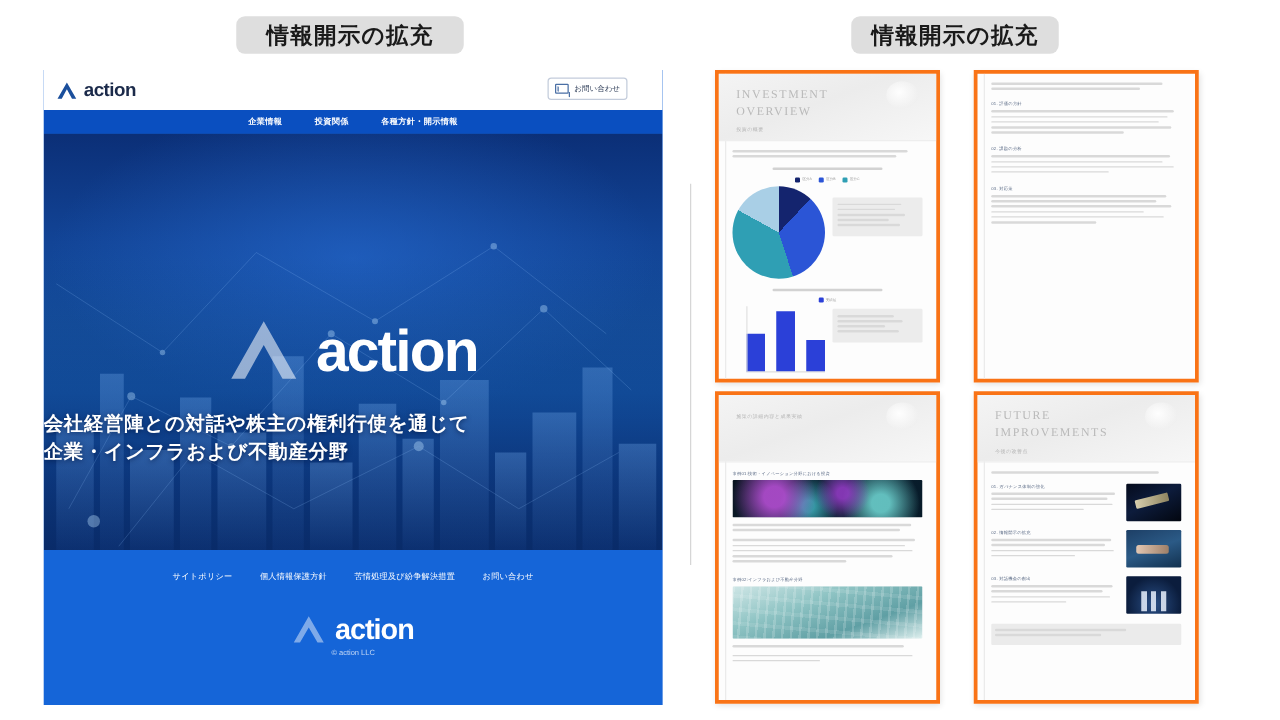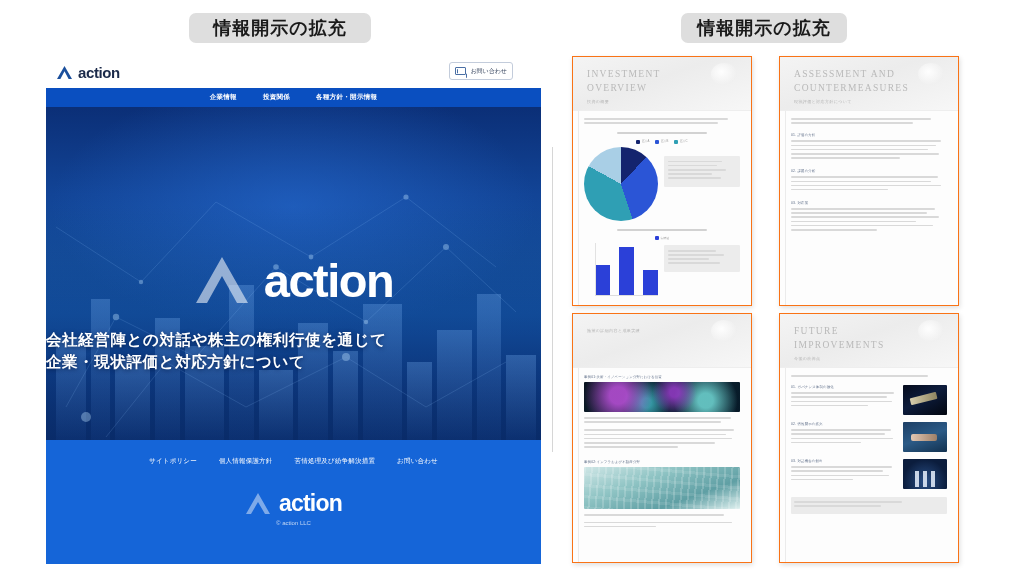--- a/index.html
+++ b/index.html
@@ -26,21 +26,21 @@
   #label-left  { left: 189px; top: 13px; width: 182px; height: 30px; }
   #label-right { left: 681px; top: 13px; width: 166px; height: 30px; }
 
   
   .divider { position: absolute; left: 552px; top: 147px; width: 1px; height: 305px;
              background: #d6d6d6; }
 
   
   .site {
     position: absolute; left: 35px; top: 56px; width: 495px; height: 508px;
-    background: #1565d8; overflow: hidden; margin-left: 11px;
+    background: #1565d8; overflow: hidden;
   }
   .site-topbar {
     height: 32px; background: #ffffff; display: flex; align-items: center;
     padding: 0 10px; position: relative;
   }
   .logo-row { display: flex; align-items: center; gap: 5px; }
   .logo-mark { width: 17px; height: 15px; position: relative; flex: none; }
   .logo-mark svg { display: block; }
   .logo-word { font-size: 15px; font-weight: bold; color: #1b2a4a; letter-spacing: -0.4px; }
   .contact-btn {
@@ -100,21 +100,21 @@
   .foot-logo .mk { width: 26px; height: 23px; }
   .foot-logo .wd { font-size: 23px; color: #fff; font-weight: bold; letter-spacing: -.8px; }
   .foot-copy {
     position: absolute; left: 0; right: 0; top: 80px; text-align: center;
     color: rgba(255,255,255,.72); font-size: 6px;
   }
 
   
   .page {
     position: absolute; background: #fdfdfd;
-    border: 1px solid #f97316;
+    border: 3px solid #f97316;
     box-shadow: 1px 2px 5px rgba(0,0,0,.13);
     overflow: hidden;
   }
   #page-1 { left: 572px; top: 56px;  width: 180px; height: 250px; }
   #page-2 { left: 779px; top: 56px;  width: 180px; height: 250px; }
   #page-3 { left: 572px; top: 313px; width: 180px; height: 250px; }
   #page-4 { left: 779px; top: 313px; width: 180px; height: 250px; }
 
   .pg-spine { position: absolute; left: 5px; top: 0; bottom: 0; width: 1px; background: #ebebeb; }
   .pg-head {
@@ -259,21 +259,21 @@
       <div class="hero-logo">
         <span class="mk">
           <svg width="56" height="50" viewBox="0 0 56 50">
             <path d="M28 2 L54 48 L43 48 L28 21 L13 48 L2 48 Z" fill="rgba(255,255,255,.55)"></path>
           </svg>
         </span>
         <span class="wd">action</span>
       </div>
       <div class="hero-copy">
         <div>会社経営陣との対話や株主の権利行使を通じて</div>
-        <div>企業・現状評価と対応方針について</div>
+        <div>企業・インフラおよび不動産分野</div>
       </div>
     </div>
 
     <div class="site-footer">
       <div class="foot-links">
         <span>サイトポリシー</span>
         <span>個人情報保護方針</span>
         <span>苦情処理及び紛争解決措置</span>
         <span>お問い合わせ</span>
       </div>
@@ -337,27 +337,20 @@
           <div class="tline" style="width:82%"></div>
           <div class="tline" style="width:60%"></div>
           <div class="tline" style="width:76%"></div>
         </div>
       </div>
     </div>
   </div>
 
   <div class="page" id="page-2">
     <div class="pg-spine"></div>
-    <div class="pg-head">
-      <div class="pg-title">
-        <div>ASSESSMENT AND</div>
-        <div>COUNTERMEASURES</div>
-      </div>
-      <div class="pg-sub">現状評価と対応方針について</div>
-    </div>
     <div class="pg-body">
       <div class="tline" style="width:90%"></div>
       <div class="tline" style="width:78%"></div>
       <div style="height:7px"></div>
       <div class="cap b">01. 評価の方針</div>
       <div class="tline" style="width:96%"></div>
         <div class="tline" style="width:93%"></div>
       <div class="tline" style="width:88%"></div>
         <div class="tline" style="width:95%"></div>
       <div class="tline" style="width:70%"></div>

